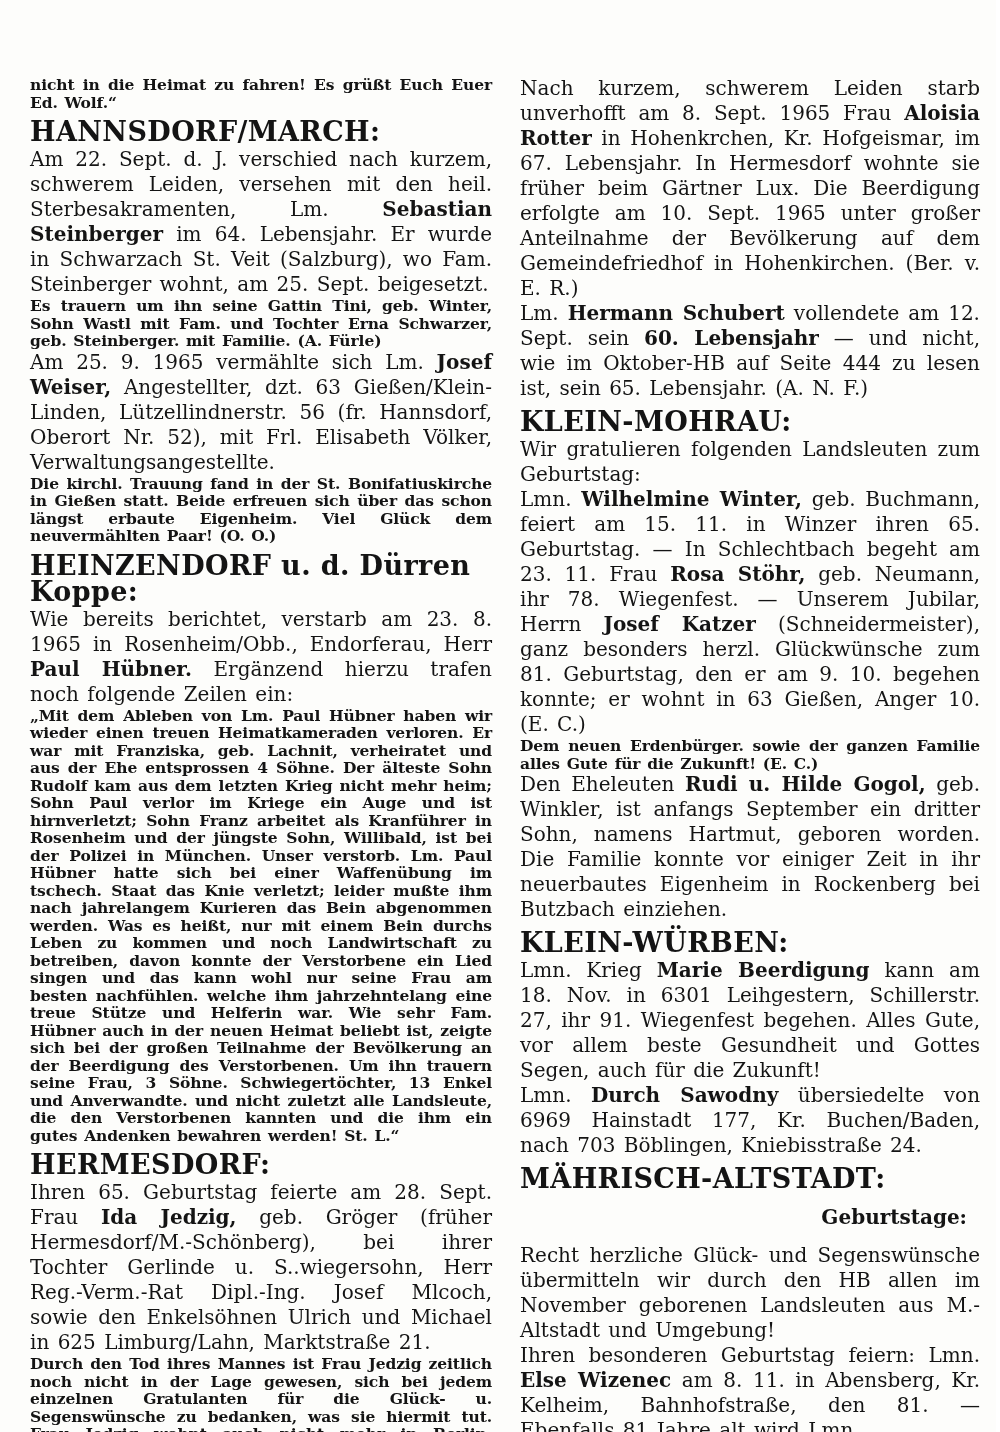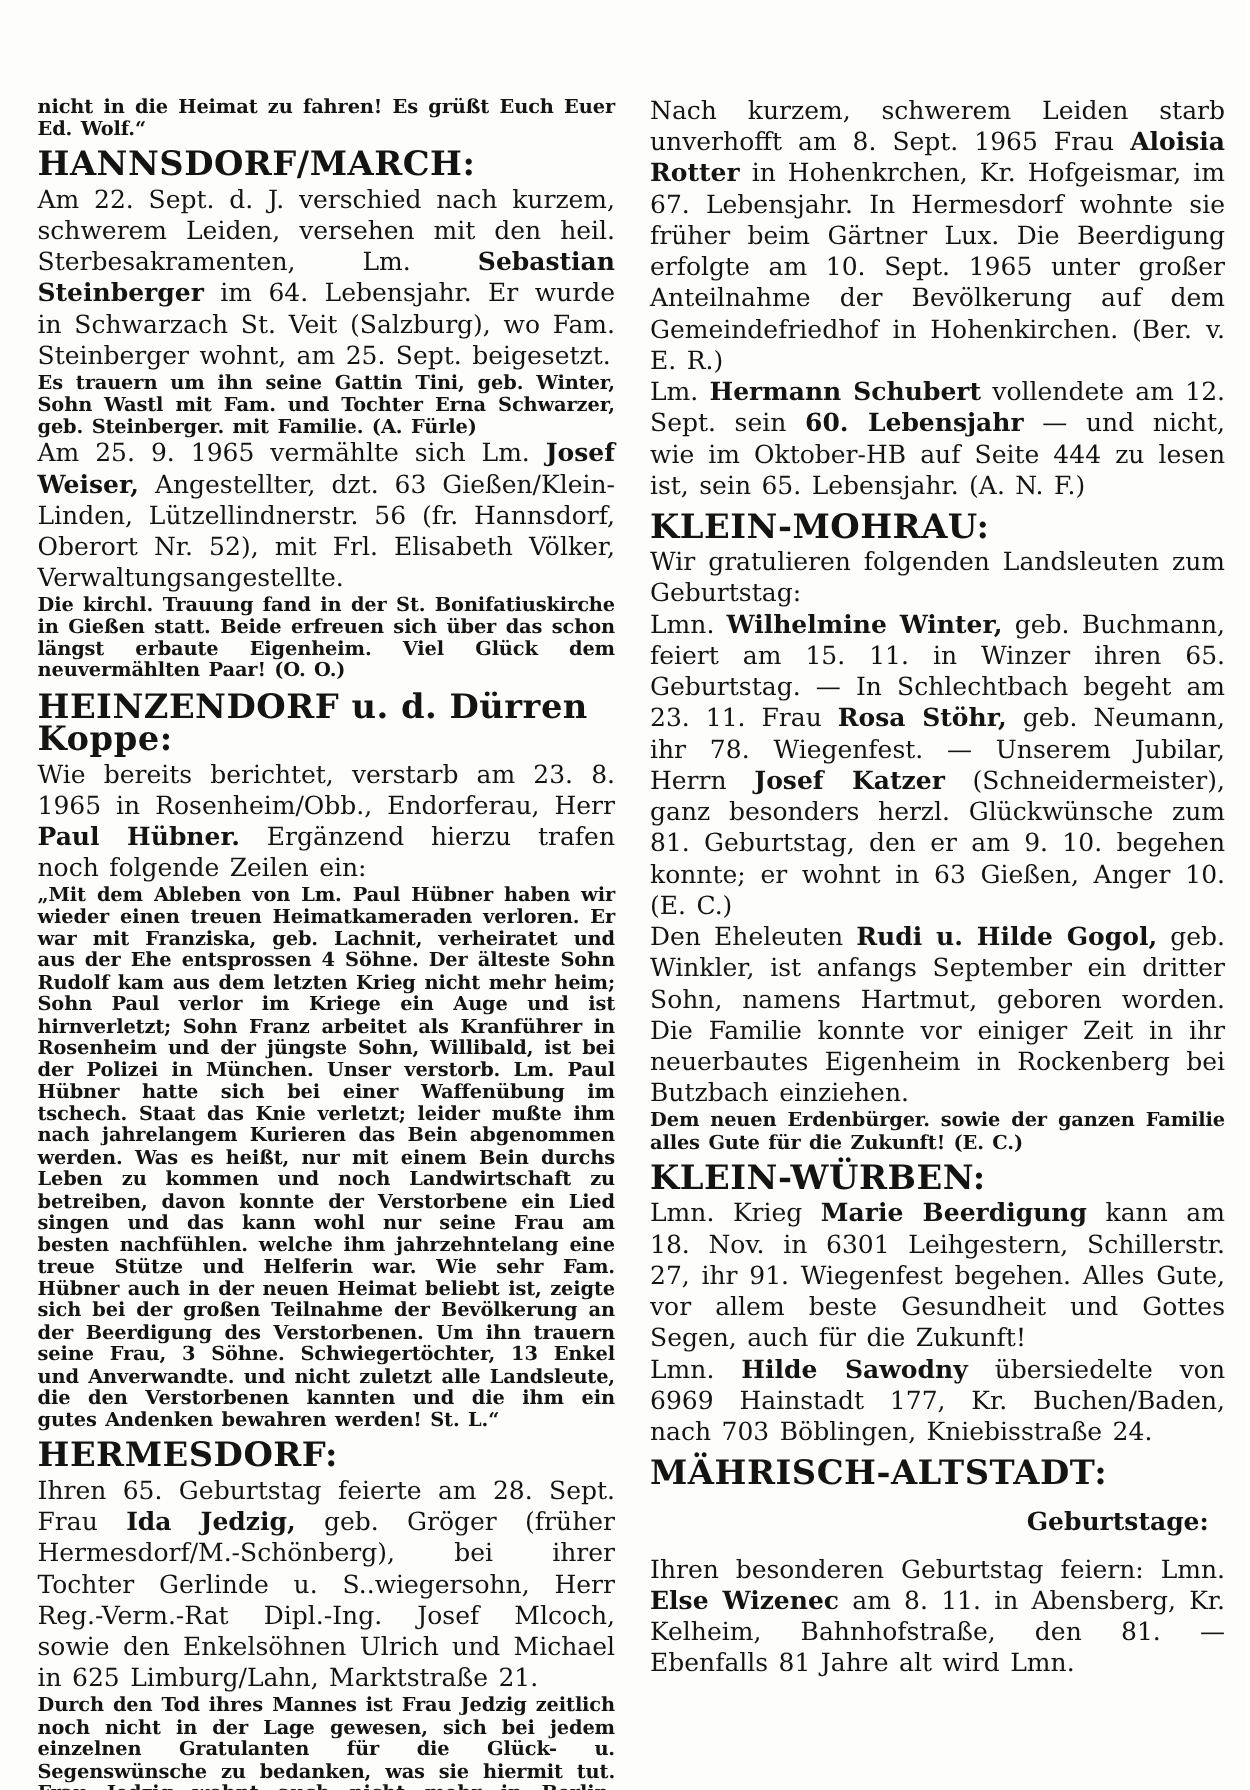--- a/index.html
+++ b/index.html
@@ -77,23 +77,24 @@
         <h2 class="section-heading">HERMESDORF:</h2>
         <p class="para normal"><span>Ihren 65. Geburtstag feierte am 28. Sept. Frau </span><span class="bold">Ida Jedzig,</span><span> geb. Gröger (früher Hermesdorf/M.-Schönberg), bei ihrer Tochter Gerlinde u. S..wiegersohn, Herr Reg.-Verm.-Rat Dipl.-Ing. Josef Mlcoch, sowie den Enkelsöhnen Ulrich und Michael in 625 Limburg/Lahn, Marktstraße 21.</span></p>
         <p class="para small"><span>Durch den Tod ihres Mannes ist Frau Jedzig zeitlich noch nicht in der Lage gewesen, sich bei jedem einzelnen Gratulanten für die Glück- u. Segenswünsche zu bedanken, was sie hiermit tut. Frau Jedzig wohnt auch nicht mehr in Berlin, sondern in 6254 Elz bei Limburg, I. Gäuchen 6. Sie grüßt alle Bekannten.</span></p>
     </div>
     <div class="column right">
         <p class="para normal"><span>Nach kurzem, schwerem Leiden starb unverhofft am 8. Sept. 1965 Frau </span><span class="bold">Aloisia Rotter</span><span> in Hohenkrchen, Kr. Hofgeismar, im 67. Lebensjahr. In Hermesdorf wohnte sie früher beim Gärtner Lux. Die Beerdigung erfolgte am 10. Sept. 1965 unter großer Anteilnahme der Bevölkerung auf dem Gemeindefriedhof in Hohenkirchen. (Ber. v. E. R.)</span></p>
         <p class="para normal"><span>Lm. </span><span class="bold">Hermann Schubert</span><span> vollendete am 12. Sept. sein </span><span class="bold">60. Lebensjahr</span><span> — und nicht, wie im Oktober-HB auf Seite 444 zu lesen ist, sein 65. Lebensjahr. (A. N. F.)</span></p>
         <h2 class="section-heading">KLEIN-MOHRAU:</h2>
         <p class="para normal"><span>Wir gratulieren folgenden Landsleuten zum Geburtstag:</span></p>
         <p class="para normal"><span>Lmn. </span><span class="bold">Wilhelmine Winter,</span><span> geb. Buchmann, feiert am 15. 11. in Winzer ihren 65. Geburtstag. — In Schlechtbach begeht am 23. 11. Frau </span><span class="bold">Rosa Stöhr,</span><span> geb. Neumann, ihr 78. Wiegenfest. — Unserem Jubilar, Herrn </span><span class="bold">Josef Katzer</span><span> (Schneidermeister), ganz besonders herzl. Glückwünsche zum 81. Geburtstag, den er am 9. 10. begehen konnte; er wohnt in 63 Gießen, Anger 10. (E. C.)</span></p>
+        <p class="para small"><span>Dem neuen Erdenbürger. sowie der ganzen Familie alles Gute für die Zukunft! (E. C.)</span></p>
         <p class="para normal"><span>Den Eheleuten </span><span class="bold">Rudi u. Hilde Gogol,</span><span> geb. Winkler, ist anfangs September ein dritter Sohn, namens Hartmut, geboren worden. Die Familie konnte vor einiger Zeit in ihr neuerbautes Eigenheim in Rockenberg bei Butzbach einziehen.</span></p>
-        <p class="para small"><span>Dem neuen Erdenbürger. sowie der ganzen Familie alles Gute für die Zukunft! (E. C.)</span></p>
         <h2 class="section-heading">KLEIN-WÜRBEN:</h2>
         <p class="para normal"><span>Lmn. Krieg </span><span class="bold">Marie Beerdigung</span><span> kann am 18. Nov. in 6301 Leihgestern, Schillerstr. 27, ihr 91. Wiegenfest begehen. Alles Gute, vor allem beste Gesundheit und Gottes Segen, auch für die Zukunft!</span></p>
-        <p class="para normal"><span>Lmn. </span><span class="bold">Hilde Sawodny</span><span> übersiedelte von 6969 Hainstadt 177, Kr. Buchen/Baden, nach 703 Böblingen, Kniebisstraße 24.</span></p>
+        <p class="para normal"><span>Lmn. </span><span class="bold">Durch Sawodny</span><span> übersiedelte von 6969 Hainstadt 177, Kr. Buchen/Baden, nach 703 Böblingen, Kniebisstraße 24.</span></p>
         <h2 class="section-heading">MÄHRISCH-ALTSTADT:</h2>
         <p class="subheading">Geburtstage:</p>
+        <p class="para normal"><span>Recht herzliche Glück- und Segenswünsche übermitteln wir durch den HB allen im November geborenen Landsleuten aus M.-Altstadt und Umgebung!</span></p>
         <p class="para normal"><span>Ihren besonderen Geburtstag feiern: Lmn. </span><span class="bold">Else Wizenec</span><span> am 8. 11. in Abensberg, Kr. Kelheim, Bahnhofstraße, den 81. — Ebenfalls 81 Jahre alt wird Lmn. </span></p>
       </div>
   </div>
 </div>
 
 </body></html>

